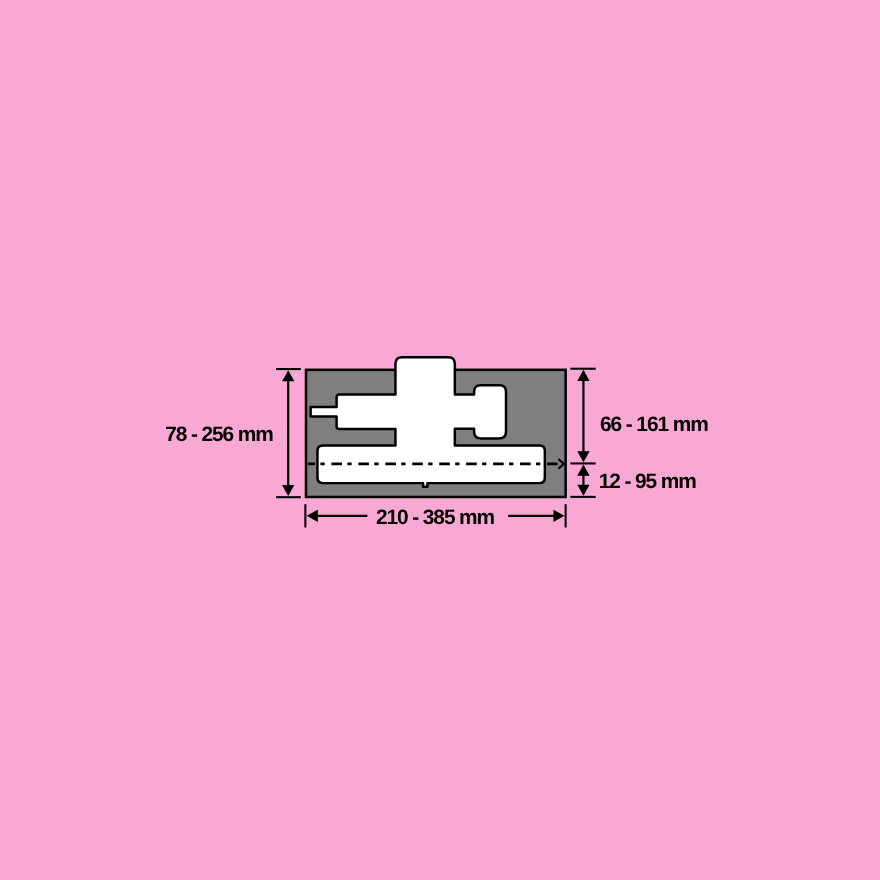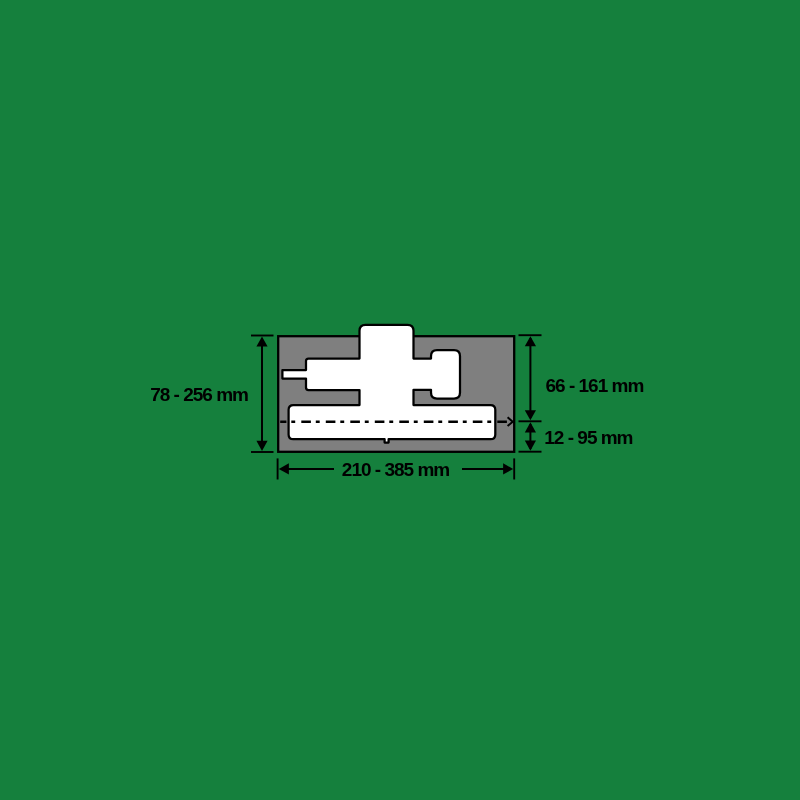--- a/index.html
+++ b/index.html
@@ -1,16 +1,16 @@
 <!DOCTYPE html>
 <html><head>
 <meta charset="utf-8">
 <style>
   html,body{margin:0;padding:0;background:#ffffff;}
-  .page{position:relative;width:800px;height:800px;background:#15803d;overflow:hidden;}
+  .page{position:relative;width:800px;height:800px;background:#f9a8d4;overflow:hidden;}
   svg{position:absolute;left:0;top:0;}
   text{font-family:"Liberation Sans",sans-serif;font-weight:bold;font-size:19px;letter-spacing:-1px;fill:#000;}
 </style>
 </head>
 <body>
 <div class="page">
 <svg width="800" height="800" viewBox="0 0 800 800">
 
   <rect x="278.2" y="336.2" width="236" height="115.6" fill="#7f7f7f" stroke="#000" stroke-width="2.3"></rect>
 

